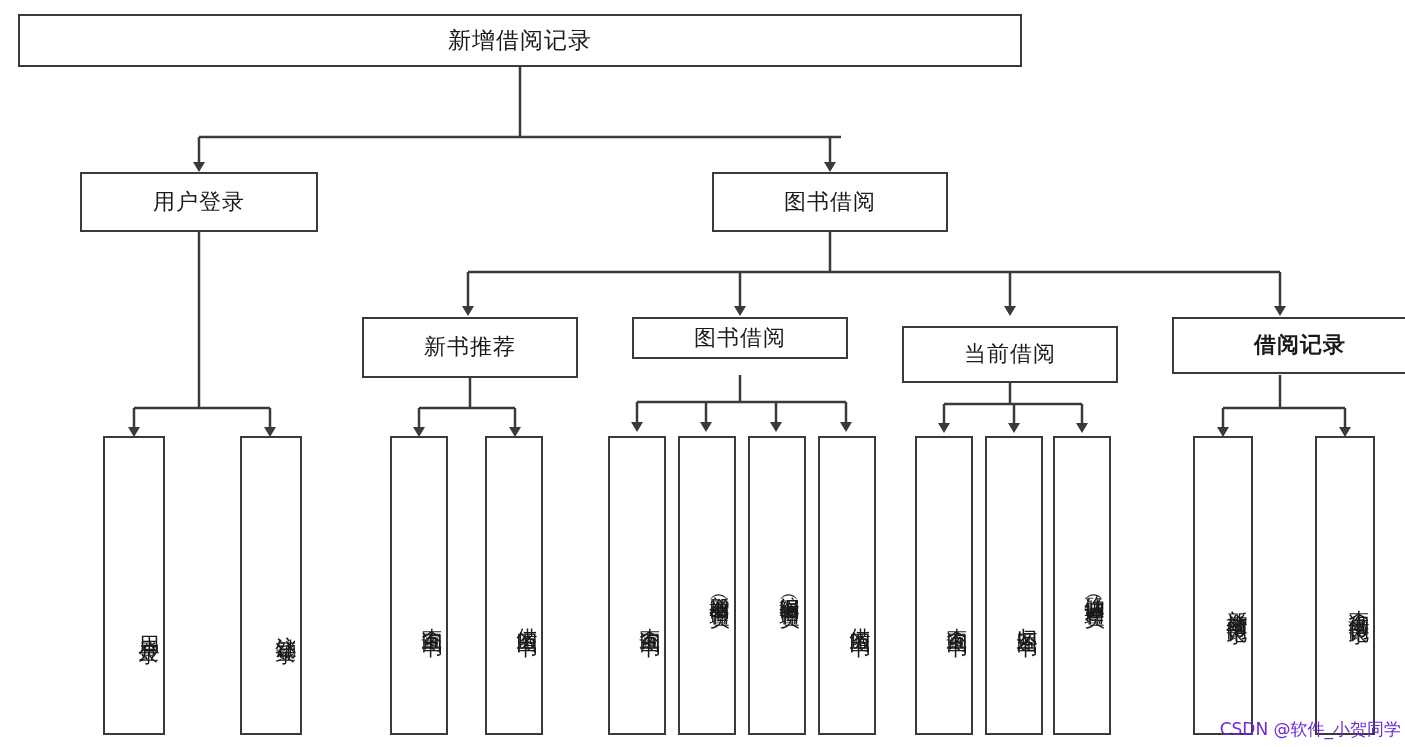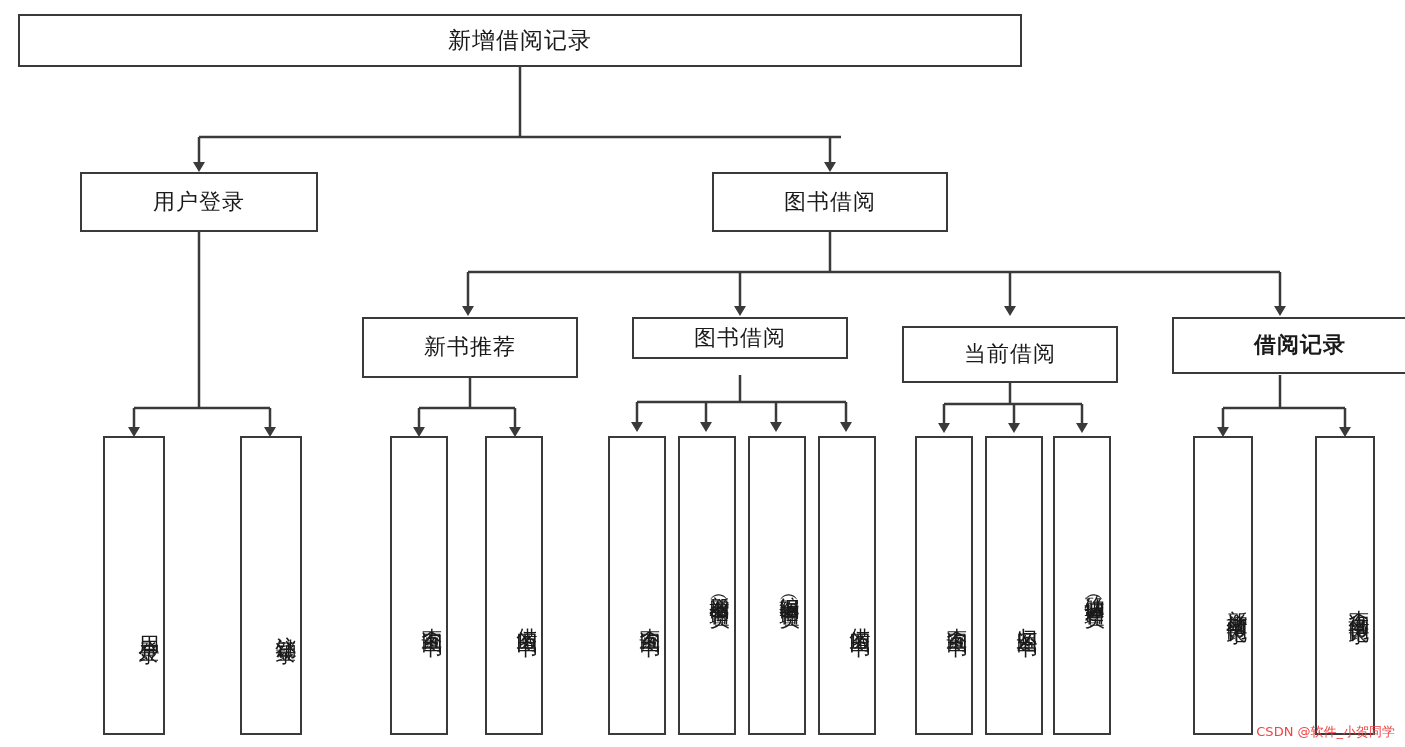--- a/index.html
+++ b/index.html
@@ -55,24 +55,24 @@
     text-orientation: upright;
     display: block;
     white-space: nowrap;
   }
   .node.vert.tall .vlabel {
     font-size: 20px;
     letter-spacing: 2px;
   }
   .watermark {
     position: absolute;
-    right: 10px;
+    right: 4px;
     bottom: 6px;
-    font-size: 13px;
-    color: #ef4444;
+    font-size: 17px;
+    color: #6d28d9;
     font-family: "DejaVu Sans", "Liberation Sans", sans-serif;
     white-space: nowrap;
     user-select: none;
   }
 </style>
 </head>
 <body>
 
 <div id="canvas">
 

